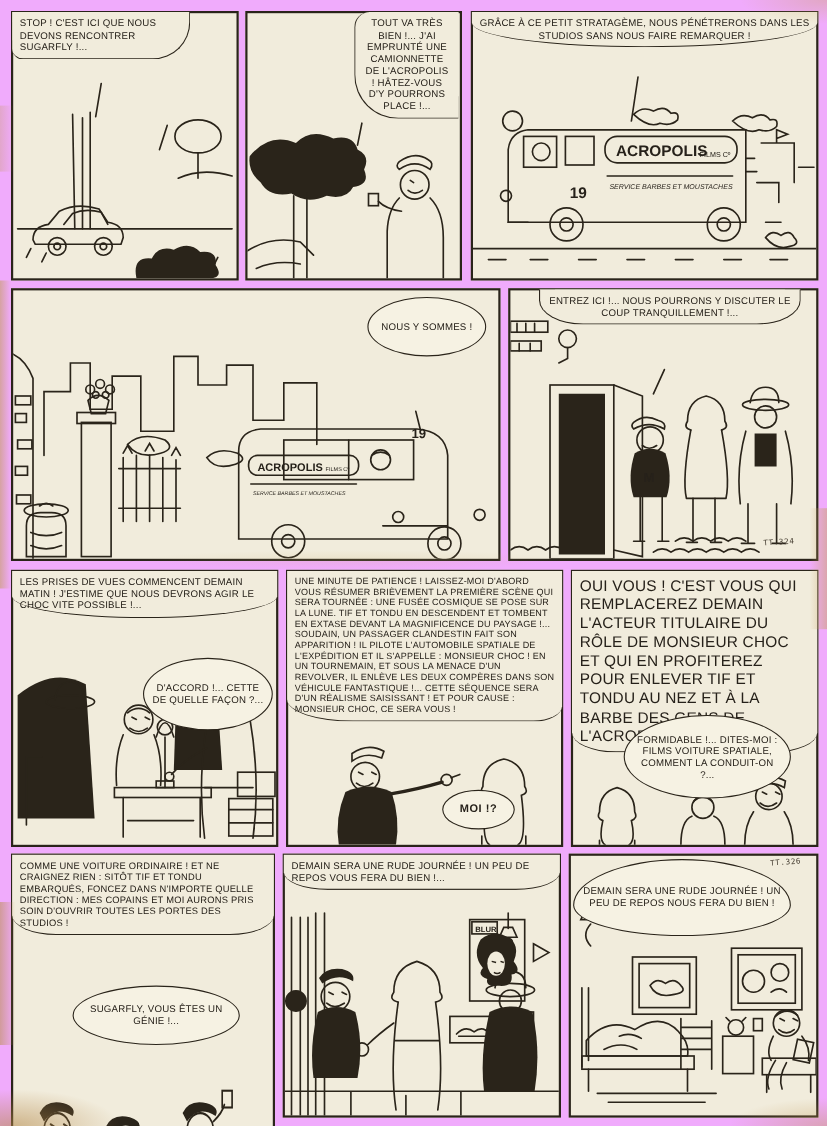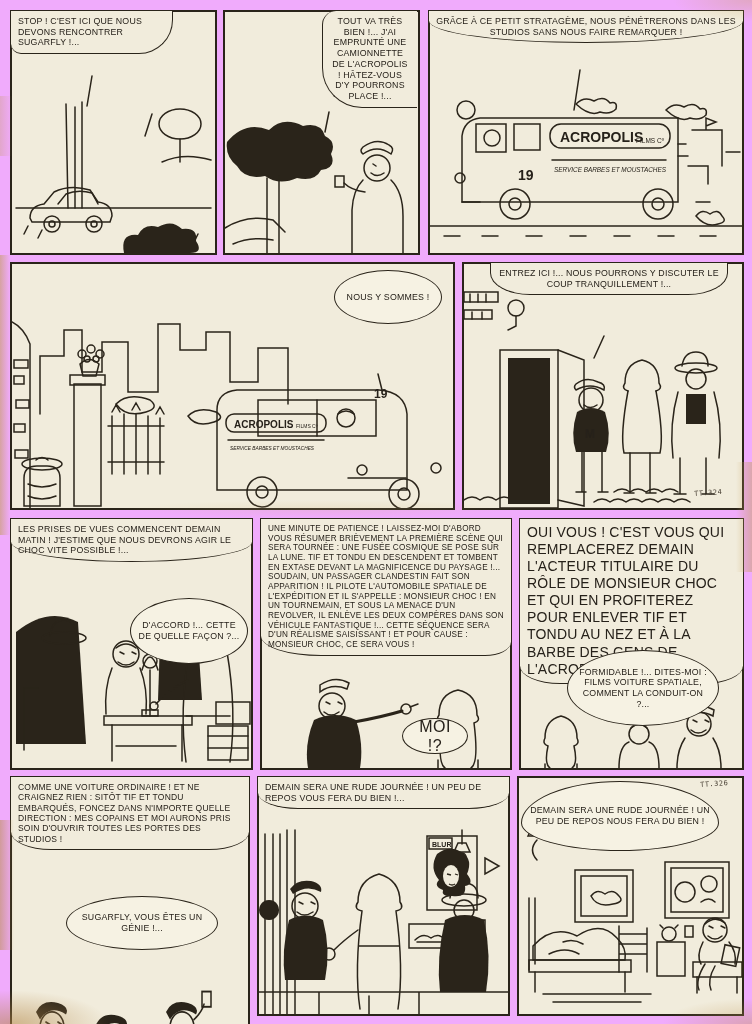--- a/index.html
+++ b/index.html
@@ -6,21 +6,21 @@
   .page{position:relative;width:752px;height:1024px;background:#f0abfc;overflow:hidden;
         font-family:"Liberation Sans",sans-serif;color:#26211a;}
   .panel{position:absolute;background:#f1ecdc;border:2px solid #2a241a;box-sizing:border-box;}
   .art{position:absolute;left:0;top:0;width:100%;height:100%;z-index:1;}
   .bubble{position:absolute;z-index:2;background:#f6f2e3;border:1.5px solid #2a241a;
           text-align:center;font-size:8.8px;line-height:1.2;letter-spacing:.2px;
           padding:5px 7px;box-sizing:border-box;display:flex;align-items:center;justify-content:center;}
   .ellipse{border-radius:50%;}
   .cap{position:absolute;z-index:2;background:#f1ecdc;font-size:8.8px;line-height:1.22;
        letter-spacing:.2px;padding:5px 7px;box-sizing:border-box;border:0 solid #2a241a;border-bottom-width:1.6px;}
-  .shout{font-weight:normal;font-size:16px;letter-spacing:.5px;}
+  .shout{font-weight:bold;font-size:10px;letter-spacing:.5px;}
   .plate{position:absolute;z-index:6;font-size:7px;color:#4a4236;font-family:"DejaVu Sans Mono",monospace;
          transform:rotate(-4deg);letter-spacing:.5px;}
   .stain{position:absolute;z-index:5;pointer-events:none;}
   svg text{font-family:"Liberation Sans",sans-serif;fill:#26211a;}
 </style>
 </head>
 <body>
 
 <div class="page">
 

